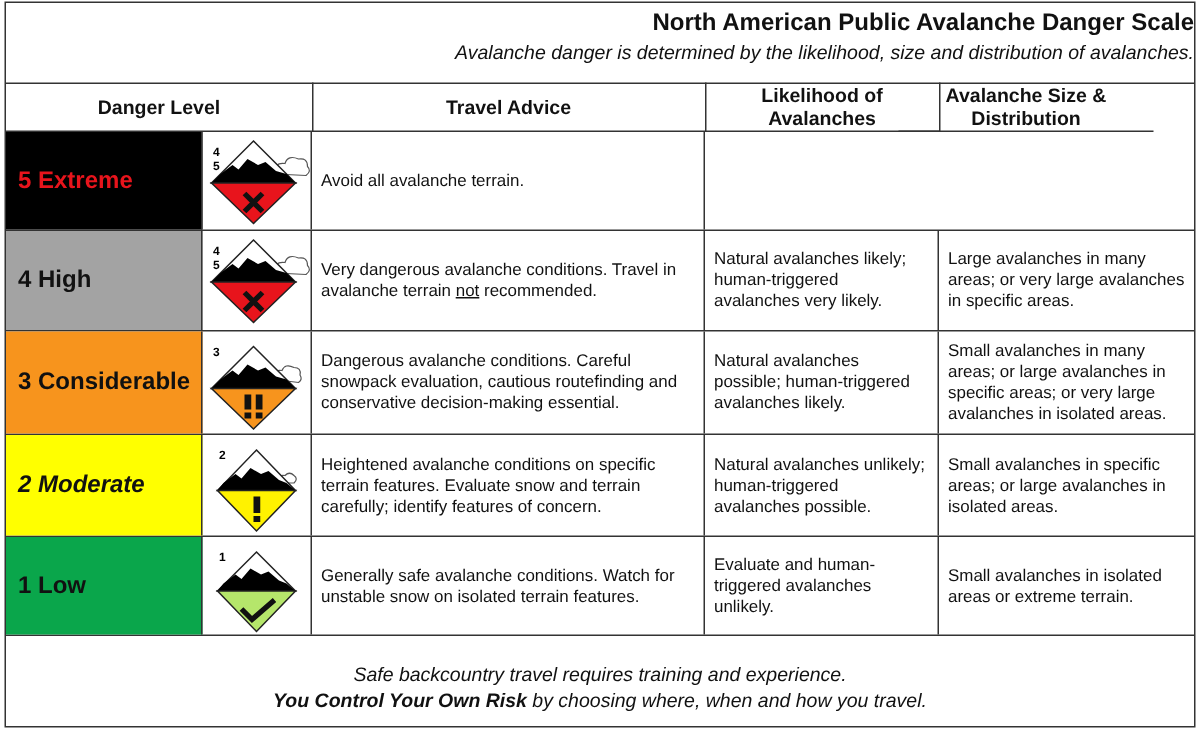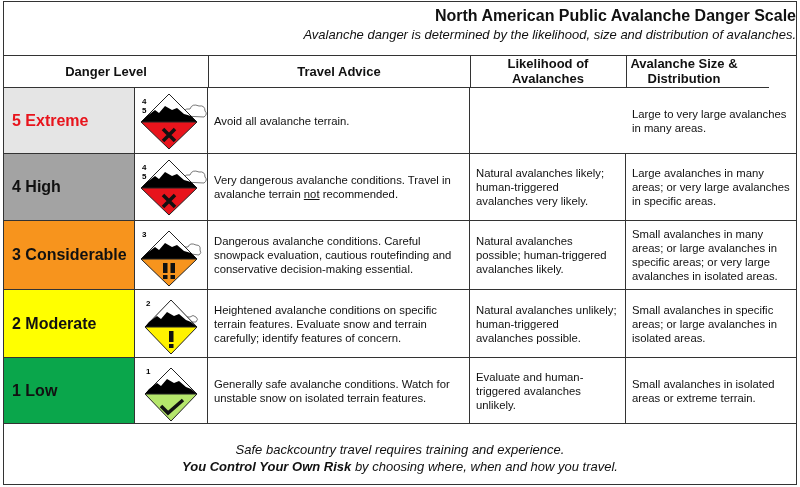--- a/index.html
+++ b/index.html
@@ -34,36 +34,35 @@
 
   <div class="hdr" style="left:0;width:204px;">Danger Level</div>
   <div class="hdr" style="left:204px;width:262px;">Travel Advice</div>
   <div class="hdr" style="left:466px;width:156px;padding:0 20px;">Likelihood of Avalanches</div>
   <div class="hdr" style="left:595px;width:170px;padding:14px 18px;">Avalanche Size &amp; Distribution</div>
   <div class="vline" style="left:204px;top:53px;height:33px;"></div>
   <div class="vline" style="left:466px;top:53px;height:33px;"></div>
   <div class="vline" style="left:622px;top:53px;height:33px;"></div>
 
   <div class="row" style="top:86px;height:66px;">
-    <div class="lvl" style="background:#e5e5e5;color:#e8141c;">5 Extreme</div>
+    <div class="lvl" style="background:#000000;color:#e8141c;">5 Extreme</div>
     <div class="ico">
       <svg width="68" height="58" viewBox="0 0 68 58">
         <text x="3" y="12" font-size="8" font-family="Liberation Sans, sans-serif" font-weight="bold">4</text>
         <text x="3" y="21" font-size="8" font-family="Liberation Sans, sans-serif" font-weight="bold">5</text>
         <path d="M45 24 q-2 -8 6 -7 q2 -6 9 -3 q6 -1 6 5 q3 3 -1 6 z" fill="#fff" stroke="#555" stroke-width="0.8"></path>
         <path d="M30 2 L44 22 L52 24" fill="none" stroke="#555" stroke-width="0.8"></path>
         <path d="M30 2 L45 20 M30 4 L47 22" fill="none" stroke="#777" stroke-width="0.6"></path>
         <polygon points="30,2 58,30 2,30" fill="#fff" stroke="#222" stroke-width="1"></polygon>
         <polygon points="8,24 16,18 20,21 26,14 33,18 38,16 45,22 52,24 58,30 2,30" fill="#000"></polygon>
         <polygon points="2,30 58,30 30,57" fill="#e8141c" stroke="#222" stroke-width="1"></polygon>
         <path d="M24 37 L36 49 M36 37 L24 49" stroke="#111" stroke-width="3.5"></path>
       </svg>
     </div>
     <div class="cell c-adv">Avoid all avalanche terrain.</div>
-    <div class="cell c-size">Large to very large avalanches in many areas.</div>
   </div>
 
   <div class="row" style="top:152px;height:67px;">
     <div class="lvl" style="background:#a3a3a3;color:#111;">4 High</div>
     <div class="ico">
       <svg width="68" height="58" viewBox="0 0 68 58">
         <text x="3" y="12" font-size="8" font-family="Liberation Sans, sans-serif" font-weight="bold">4</text>
         <text x="3" y="21" font-size="8" font-family="Liberation Sans, sans-serif" font-weight="bold">5</text>
         <path d="M45 24 q-2 -8 6 -7 q2 -6 9 -3 q6 -1 6 5 q3 3 -1 6 z" fill="#fff" stroke="#555" stroke-width="0.8"></path>
         <path d="M30 2 L45 20 M30 4 L47 22" fill="none" stroke="#777" stroke-width="0.6"></path>
@@ -94,21 +93,21 @@
         <rect x="31.5" y="38" width="4.5" height="10" fill="#111"></rect>
           <rect x="31.5" y="50" width="4.5" height="4" fill="#111"></rect>
       </svg>
     </div>
     <div class="cell c-adv">Dangerous avalanche conditions. Careful snowpack evaluation, cautious routefinding and conservative decision-making essential.</div>
     <div class="cell c-lik">Natural avalanches possible; human-triggered avalanches likely.</div>
     <div class="cell c-size">Small avalanches in many areas; or large avalanches in specific areas; or very large avalanches in isolated areas.</div>
   </div>
 
   <div class="row" style="top:288px;height:68px;">
-    <div class="lvl" style="background:#ffff00;color:#111;">2 Moderate</div>
+    <div class="lvl" style="background:#ffff00;color:#111;font-style:italic;">2 Moderate</div>
     <div class="ico">
       <svg width="68" height="62" viewBox="0 0 68 62">
         <text x="7" y="12" font-size="8" font-family="Liberation Sans, sans-serif" font-weight="bold">2</text>
         <path d="M47 28 q-2 -6 4 -5 q3 -3 6 0 q3 2 0 5 z" fill="#fff" stroke="#555" stroke-width="0.8"></path>
         <polygon points="32,6 58,33 6,33" fill="#fff" stroke="#222" stroke-width="1"></polygon>
         <polygon points="10,28 18,22 22,25 28,18 35,22 40,20 47,26 52,28 58,33 6,33" fill="#000"></polygon>
         <polygon points="6,33 58,33 32,60" fill="#fff200" stroke="#222" stroke-width="1"></polygon>
         <rect x="30" y="37" width="4.5" height="11" fill="#111"></rect>
           <rect x="30" y="50" width="4.5" height="4" fill="#111"></rect>
       </svg>

